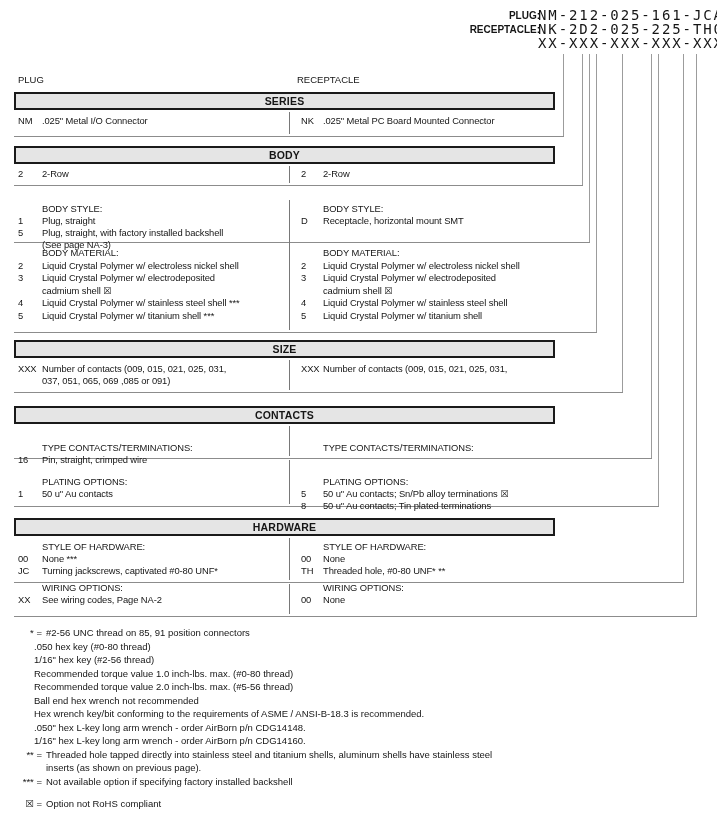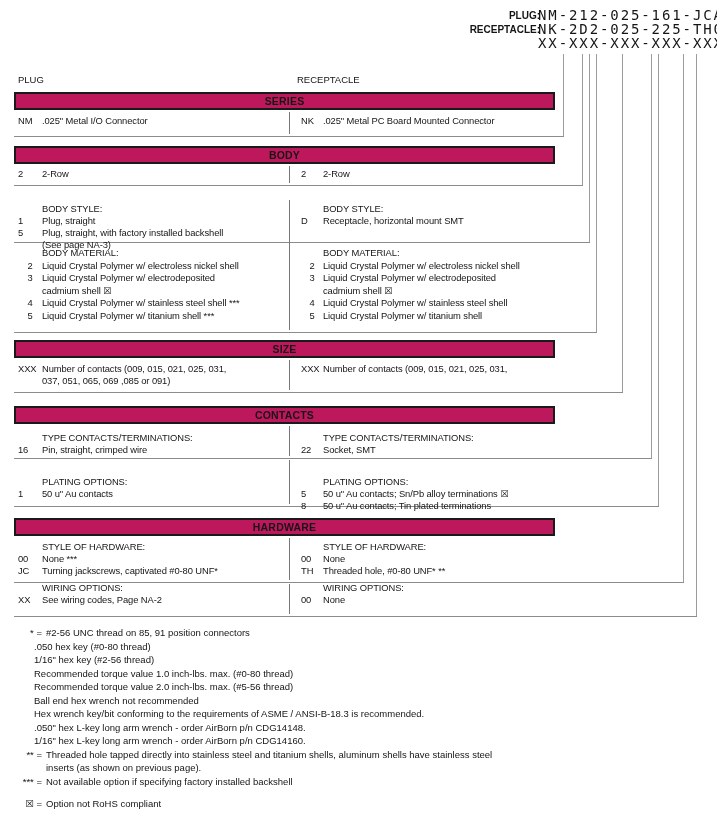--- a/index.html
+++ b/index.html
@@ -8,28 +8,28 @@
 
   .pn-label { position:absolute; left:380px; width:160px; text-align:right;
               font-weight:bold; font-size:10px; line-height:13px; }
   .pn-value { position:absolute; left:538px; font-family:"DejaVu Sans Mono","Liberation Mono",monospace;
               font-size:14px; letter-spacing:1.9px; line-height:13px; white-space:pre; }
 
   .colhead { position:absolute; font-size:9.5px; }
 
   .secbox { position:absolute; left:14px; width:541px; height:18px; box-sizing:border-box;
             border:2px solid #1a1a1a; text-align:center; font-weight:bold;
-            font-size:10.5px; line-height:14px; letter-spacing:0.2px; background:#be185d; }
+            font-size:10.5px; line-height:14px; letter-spacing:0.2px; background:#e5e5e5; }
 
   .group { position:absolute; left:14px; width:541px; display:flex; align-items:flex-start; box-sizing:border-box; }
   .half  { box-sizing:border-box; }
   .half.l { width:275px; padding-left:4px; }
   .half.r { width:266px; padding-left:12px; }
   .row  { display:flex; line-height:12px; font-size:9.4px; white-space:nowrap; letter-spacing:-0.1px; }
-  .mat .row { line-height:12.5px;text-align:center; }
+  .mat .row { line-height:12.5px; }
   .code { flex:none; width:24px; }
   .half.r .code { width:22px; }
   .cdiv { position:absolute; left:275px; top:2px; bottom:2px; width:1px; background:#787878; }
 
   .rule  { position:absolute; left:14px; height:1px; background:#8c8c8c; }
   .vline { position:absolute; top:54px; width:1px; background:#9c9c9c; }
 
   .fnblock { position:absolute; left:0; top:626px; width:710px; font-size:9.5px; line-height:13.5px; }
   .fnrow  { display:flex; white-space:nowrap; }
   .fnmark { flex:none; width:42px; text-align:right; margin-right:4px; }
@@ -216,40 +216,36 @@
       <div class="row">
           <span class="code">XXX</span>
           <span class="txt">Number of contacts (009, 015, 021, 025, 031,</span>
         </div>
     </div>
   </div>
 
   <div class="secbox" style="top:406px">
     <span>CONTACTS</span>
   </div>
-  <div class="group" style="top:424px;height:34px;padding-top:8px">
+  <div class="group" style="top:424px;height:34px;padding-top:18px">
     <div class="half l">
       <div class="row">
           <span class="code"></span>
           <span class="txt">TYPE CONTACTS/TERMINATIONS:</span>
         </div>
       <div class="row">
           <span class="code">16</span>
           <span class="txt">Pin, straight, crimped wire</span>
         </div>
     </div>
     <div class="cdiv"></div>
     <div class="half r">
       <div class="row">
           <span class="code"></span>
           <span class="txt">TYPE CONTACTS/TERMINATIONS:</span>
-        </div>
-      <div class="row">
-          <span class="code">22</span>
-          <span class="txt">Socket, SMT</span>
         </div>
     </div>
   </div>
   <div class="group" style="top:458px;height:48px;padding-top:18px">
     <div class="half l">
       <div class="row">
           <span class="code"></span>
           <span class="txt">PLATING OPTIONS:</span>
         </div>
       <div class="row">

